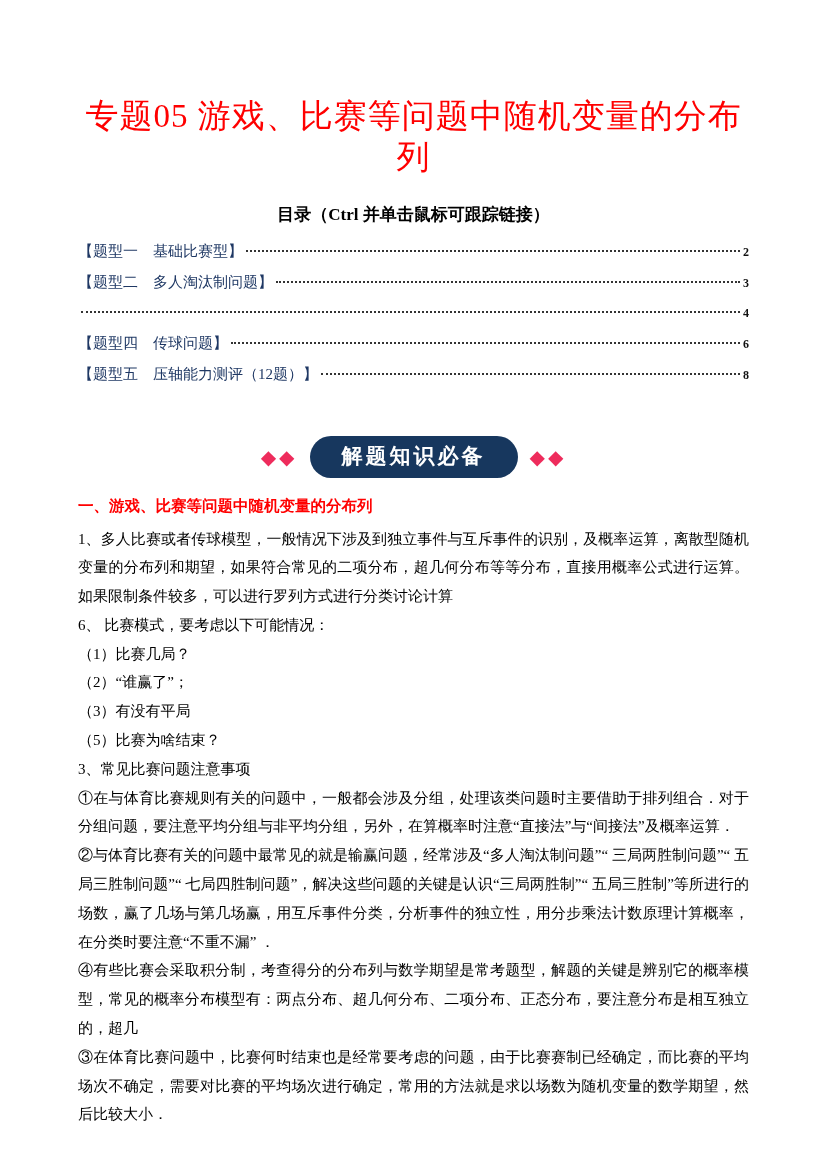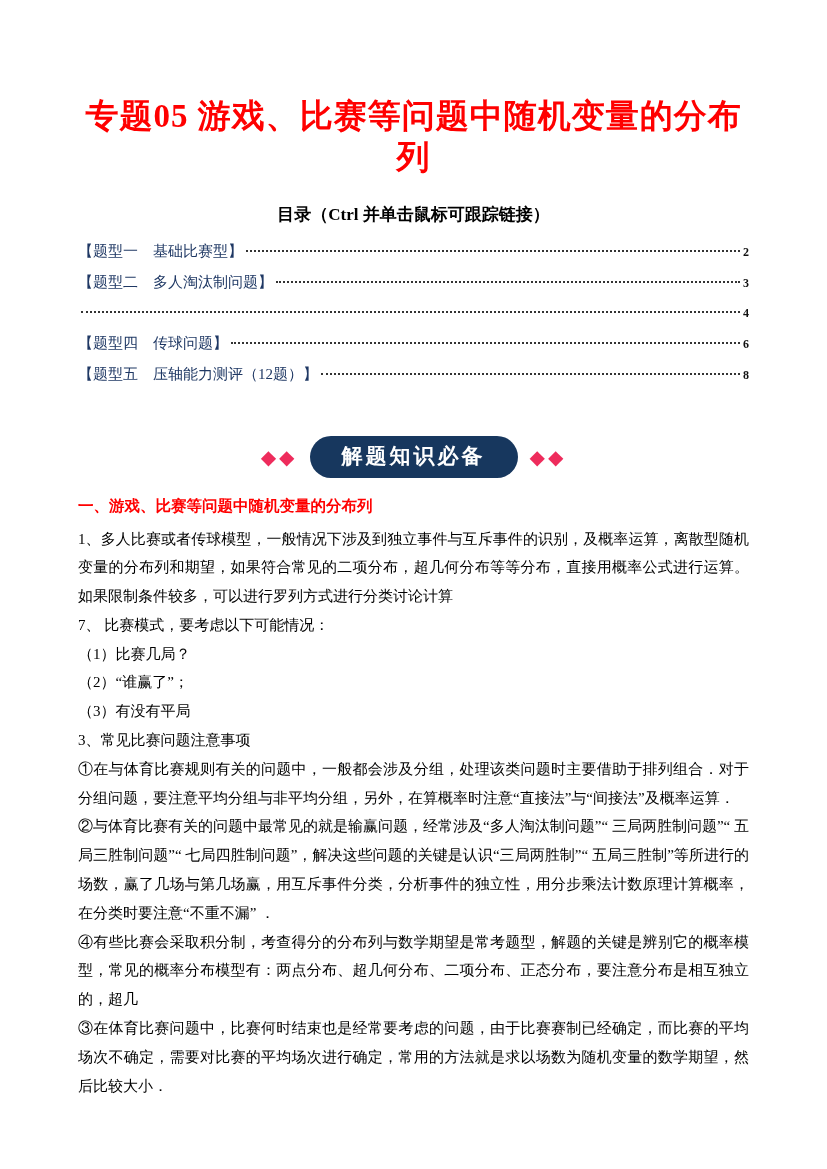--- a/index.html
+++ b/index.html
@@ -18,21 +18,21 @@
     background:#ffffff;
     padding:96px 78px 0 78px;
     overflow:hidden;
     font-family:"Liberation Serif","DejaVu Serif",serif;
     color:#000;
   }
   .title{
     margin:0 0 24px 0;
     font-size:33px;
     line-height:1.25;
-    font-weight:bold;
+    font-weight:normal;
     color:var(--title-red);
     text-align:center;
     letter-spacing:1px;
   }
   .toc-heading{
     font-size:17px;
     font-weight:bold;
     text-align:center;
     margin:0 0 10px 0;
     color:#000;
@@ -144,23 +144,24 @@
 
   <div class="banner-row">
     <span class="diamonds">◆◆</span>
     <span class="banner-pill">解题知识必备</span>
     <span class="diamonds">◆◆</span>
   </div>
 
   <h2 class="section-heading">一、游戏、比赛等问题中随机变量的分布列</h2>
 
   <p class="body-para">1、多人比赛或者传球模型，一般情况下涉及到独立事件与互斥事件的识别，及概率运算，离散型随机变量的分布列和期望，如果符合常见的二项分布，超几何分布等等分布，直接用概率公式进行运算。如果限制条件较多，可以进行罗列方式进行分类讨论计算</p>
-  <p class="body-para">7、 比赛模式，要考虑以下可能情况：</p>
+  <p class="body-para">6、 比赛模式，要考虑以下可能情况：</p>
   <p class="body-para">（1）比赛几局？</p>
   <p class="body-para">（2）“谁赢了”；</p>
   <p class="body-para">（3）有没有平局</p>
+  <p class="body-para">（5）比赛为啥结束？</p>
   <p class="body-para">3、常见比赛问题注意事项</p>
   <p class="body-para">①在与体育比赛规则有关的问题中，一般都会涉及分组，处理该类问题时主要借助于排列组合．对于分组问题，要注意平均分组与非平均分组，另外，在算概率时注意“直接法”与“间接法”及概率运算．</p>
   <p class="body-para">②与体育比赛有关的问题中最常见的就是输赢问题，经常涉及“多人淘汰制问题”“ 三局两胜制问题”“ 五局三胜制问题”“ 七局四胜制问题”，解决这些问题的关键是认识“三局两胜制”“ 五局三胜制”等所进行的场数，赢了几场与第几场赢，用互斥事件分类，分析事件的独立性，用分步乘法计数原理计算概率，在分类时要注意“不重不漏” ．</p>
   <p class="body-para">④有些比赛会采取积分制，考查得分的分布列与数学期望是常考题型，解题的关键是辨别它的概率模型，常见的概率分布模型有：两点分布、超几何分布、二项分布、正态分布，要注意分布是相互独立的，超几</p>
   <p class="body-para">③在体育比赛问题中，比赛何时结束也是经常要考虑的问题，由于比赛赛制已经确定，而比赛的平均场次不确定，需要对比赛的平均场次进行确定，常用的方法就是求以场数为随机变量的数学期望，然后比较大小．</p>
 
 </div>
 
 </body></html>

